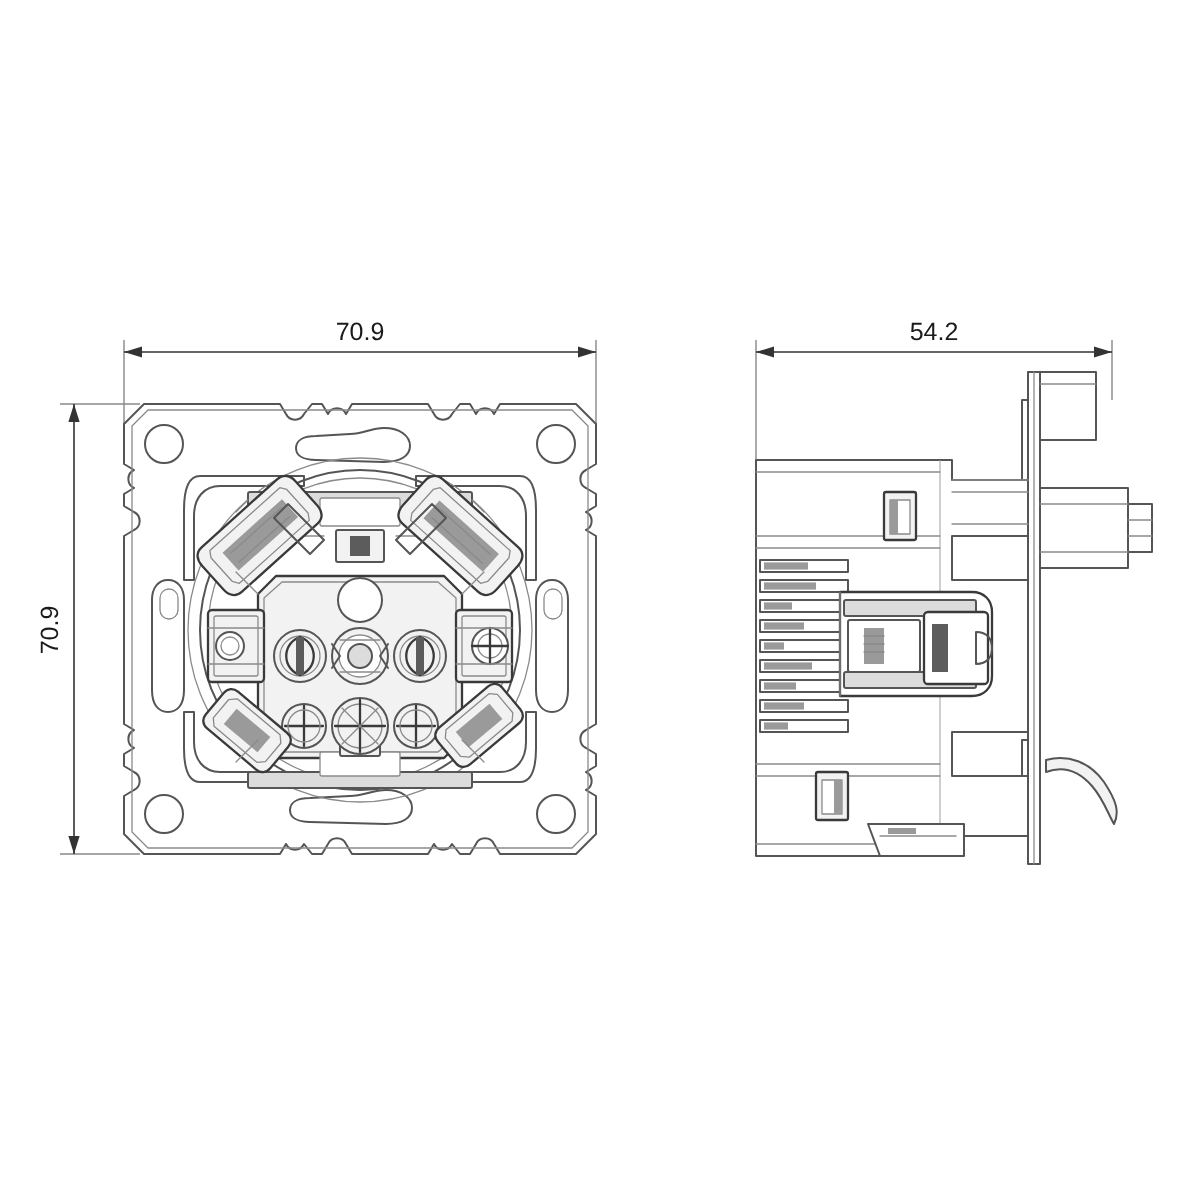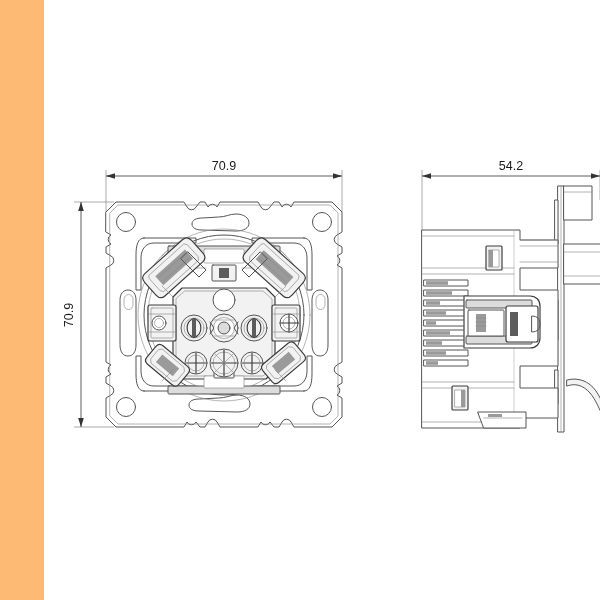--- a/index.html
+++ b/index.html
@@ -10,22 +10,21 @@
   body {
     width: 600px;
     height: 600px;
     font-family: "Liberation Sans", sans-serif;
     overflow: hidden;
   }
   #sheet {
     position: relative;
     width: 484px;
     height: 600px;
-    background: #fdba74;
-    padding-left: 44px;
+    background: #c4b5fd;
   }
   svg#drawing {
     display: block;
     width: 600px;
     height: 600px;
   }
   .dimtext {
     font-family: "Liberation Sans", sans-serif;
     font-size: 12.5px;
     fill: #1a1a1a;

